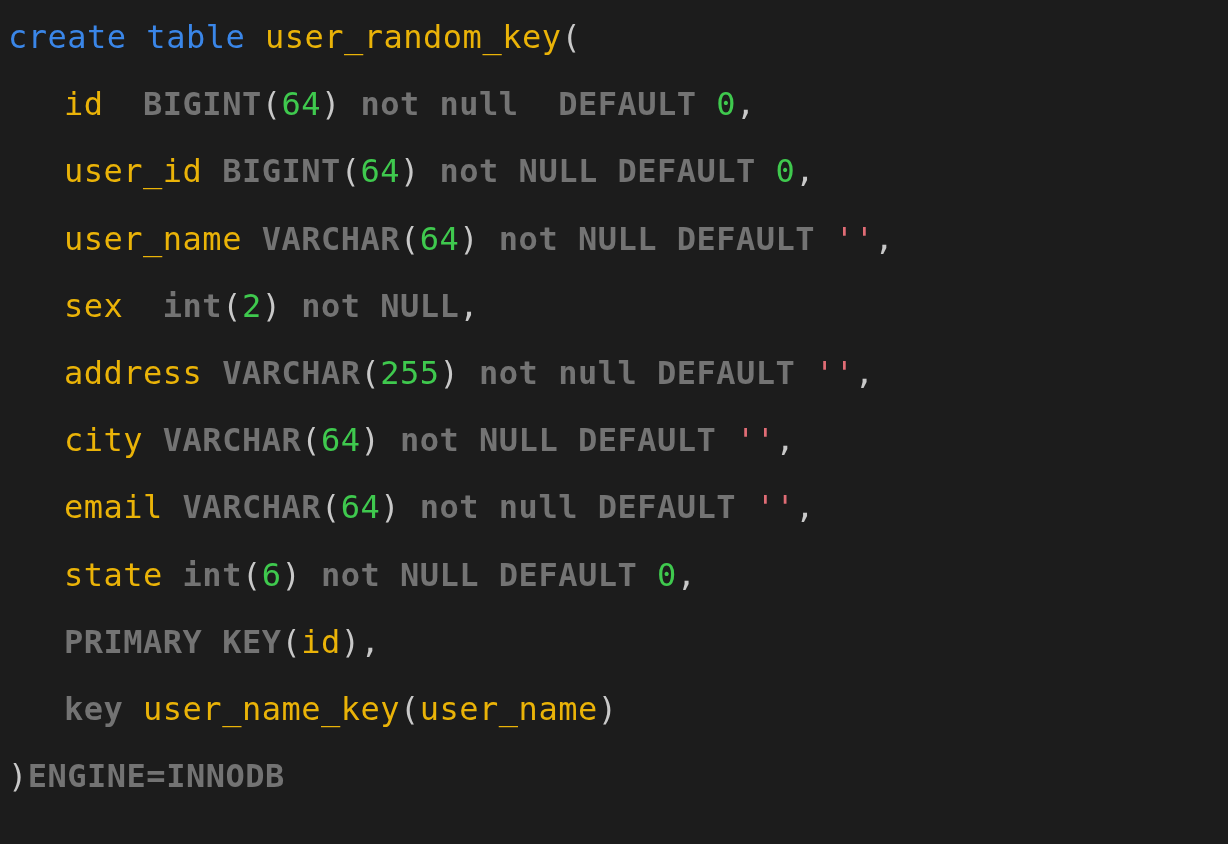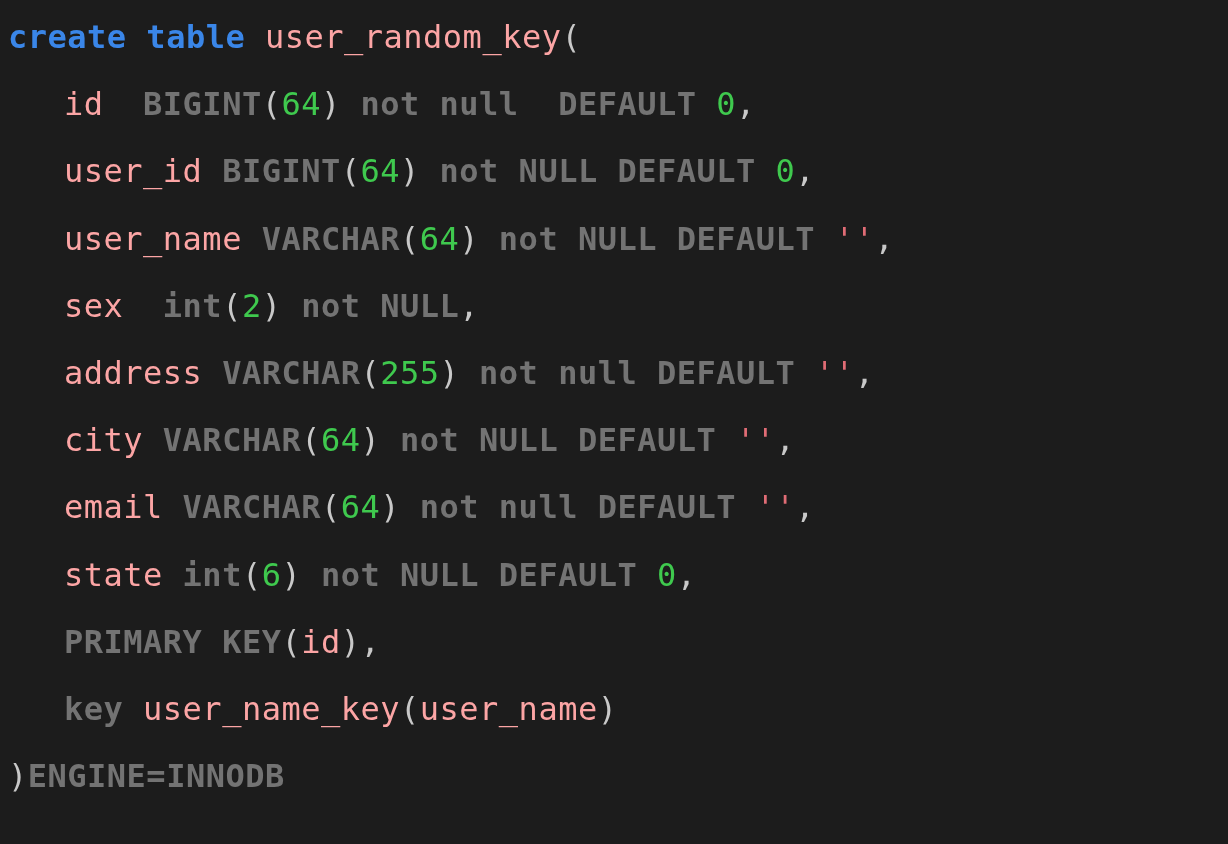--- a/index.html
+++ b/index.html
@@ -18,23 +18,23 @@
       height: 844px;
       overflow: hidden;
       letter-spacing: 0.5px;
     }
     .code-line {
       white-space: pre;
     }
     .indent {
       padding-left: 56px;
     }
-    .kw-blue { color: #3a86e8; font-weight: 700; }
+    .kw-blue { color: #3a86e8; font-weight: 400; }
     .kw-blue-b { color: #737373; font-weight: 600; }
-    .ident { color: #fca5a5; }
+    .ident { color: #eab308; }
     .paren { color: #c8c8c8; }
     .num { color: #3fc94e; }
     .str { color: #e06c75; }
     .punct { color: #c8c8c8; }
   </style>
 </head>
 <body>
 
 <pre><div class="code-line"><span class="kw-blue">create</span> <span class="kw-blue">table</span> <span class="ident">user_random_key</span><span class="paren">(</span></div><div class="code-line indent"><span class="ident">id</span><span class="ident">  </span><span class="kw-blue-b">BIGINT</span><span class="paren">(</span><span class="num">64</span><span class="paren">)</span> <span class="kw-blue-b">not</span> <span class="kw-blue-b">null</span><span>  </span><span class="kw-blue-b">DEFAULT</span> <span class="num">0</span><span class="punct">,</span></div><div class="code-line indent"><span class="ident">user_id</span><span class="ident"> </span><span class="kw-blue-b">BIGINT</span><span class="paren">(</span><span class="num">64</span><span class="paren">)</span> <span class="kw-blue-b">not</span> <span class="kw-blue-b">NULL</span><span> </span><span class="kw-blue-b">DEFAULT</span> <span class="num">0</span><span class="punct">,</span></div><div class="code-line indent"><span class="ident">user_name</span><span class="ident"> </span><span class="kw-blue-b">VARCHAR</span><span class="paren">(</span><span class="num">64</span><span class="paren">)</span> <span class="kw-blue-b">not</span> <span class="kw-blue-b">NULL</span><span> </span><span class="kw-blue-b">DEFAULT</span> <span class="str">''</span><span class="punct">,</span></div><div class="code-line indent"><span class="ident">sex</span><span class="ident">  </span><span class="kw-blue-b">int</span><span class="paren">(</span><span class="num">2</span><span class="paren">)</span> <span class="kw-blue-b">not</span> <span class="kw-blue-b">NULL</span><span class="punct">,</span></div><div class="code-line indent"><span class="ident">address</span><span class="ident"> </span><span class="kw-blue-b">VARCHAR</span><span class="paren">(</span><span class="num">255</span><span class="paren">)</span> <span class="kw-blue-b">not</span> <span class="kw-blue-b">null</span><span> </span><span class="kw-blue-b">DEFAULT</span> <span class="str">''</span><span class="punct">,</span></div><div class="code-line indent"><span class="ident">city</span><span class="ident"> </span><span class="kw-blue-b">VARCHAR</span><span class="paren">(</span><span class="num">64</span><span class="paren">)</span> <span class="kw-blue-b">not</span> <span class="kw-blue-b">NULL</span><span> </span><span class="kw-blue-b">DEFAULT</span> <span class="str">''</span><span class="punct">,</span></div><div class="code-line indent"><span class="ident">email</span><span class="ident"> </span><span class="kw-blue-b">VARCHAR</span><span class="paren">(</span><span class="num">64</span><span class="paren">)</span> <span class="kw-blue-b">not</span> <span class="kw-blue-b">null</span><span> </span><span class="kw-blue-b">DEFAULT</span> <span class="str">''</span><span class="punct">,</span></div><div class="code-line indent"><span class="ident">state</span><span class="ident"> </span><span class="kw-blue-b">int</span><span class="paren">(</span><span class="num">6</span><span class="paren">)</span> <span class="kw-blue-b">not</span> <span class="kw-blue-b">NULL</span><span> </span><span class="kw-blue-b">DEFAULT</span> <span class="num">0</span><span class="punct">,</span></div><div class="code-line indent"><span class="kw-blue-b">PRIMARY</span> <span class="kw-blue-b">KEY</span><span class="paren">(</span><span class="ident">id</span><span class="paren">)</span><span class="punct">,</span></div><div class="code-line indent"><span class="kw-blue-b">key</span> <span class="ident">user_name_key</span><span class="paren">(</span><span class="ident">user_name</span><span class="paren">)</span></div><div class="code-line"><span class="paren">)</span><span class="kw-blue-b">ENGINE=INNODB</span></div></pre>
 

